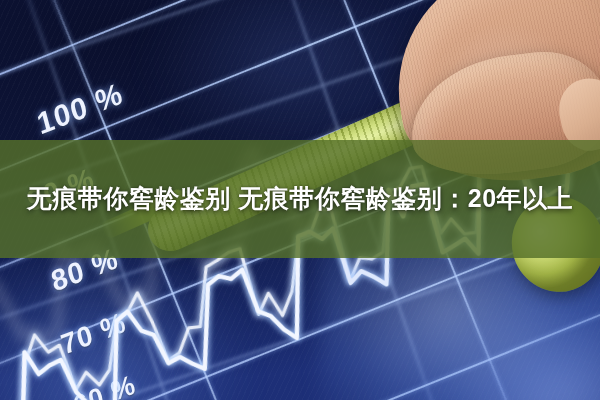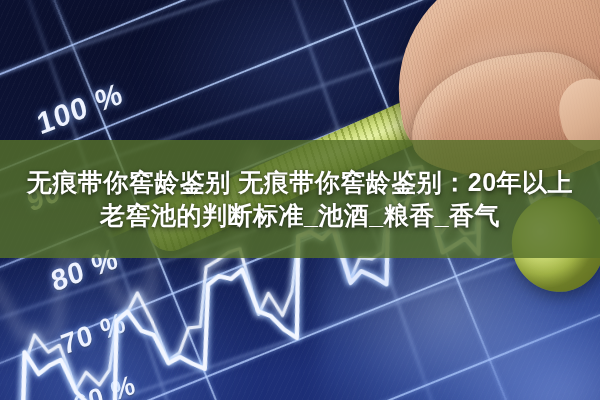--- a/index.html
+++ b/index.html
@@ -324,16 +324,15 @@
     </div>
     <div class="fingertip">
       <div class="ridges"></div>
     </div>
     <div class="nail"></div>
   </div>
 
   <div class="band"></div>
   <div class="title">
     <div class="line">无痕带你窖龄鉴别 无痕带你窖龄鉴别：20年以上</div>
-    <div class="line">老窖池的判断标准_池酒_粮香_香气</div>
   </div>
 
 </div>
 
 </body></html>

